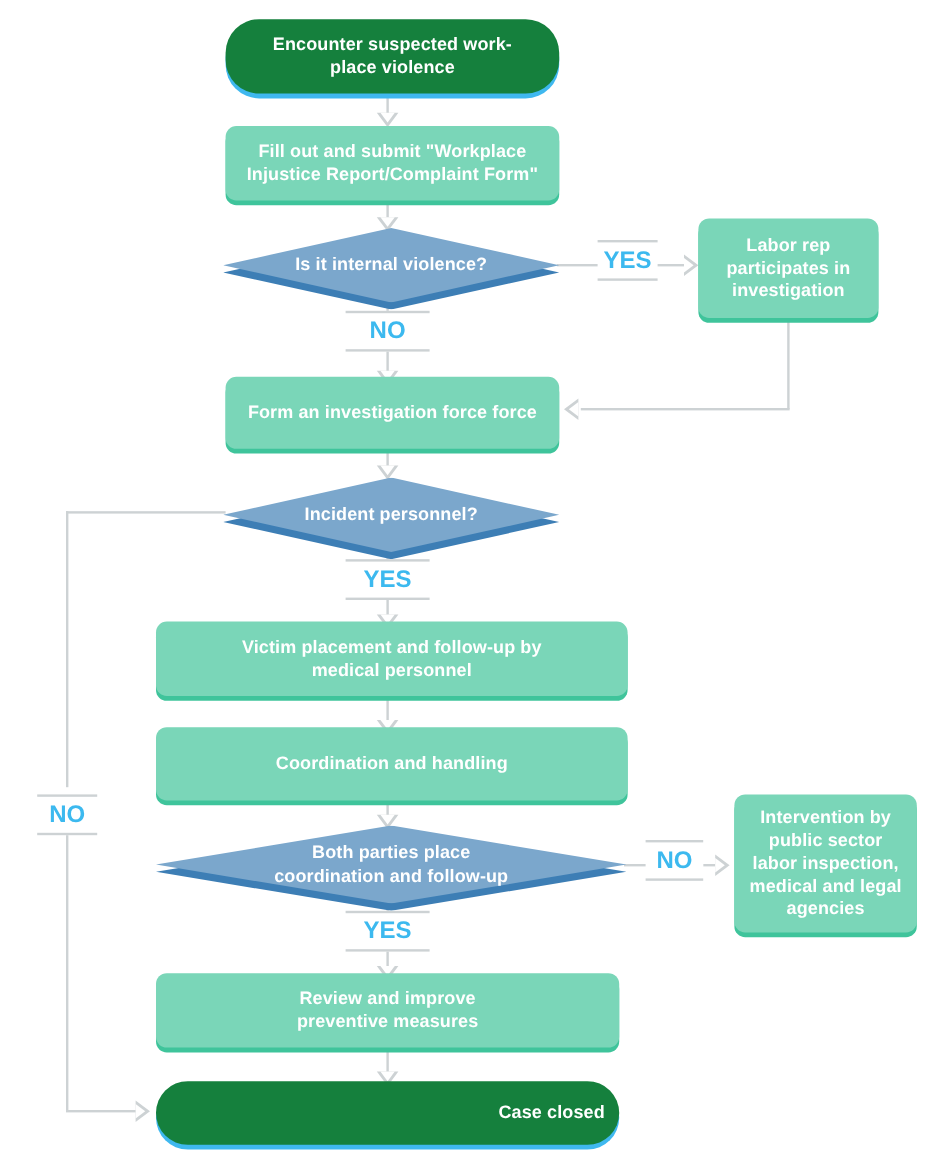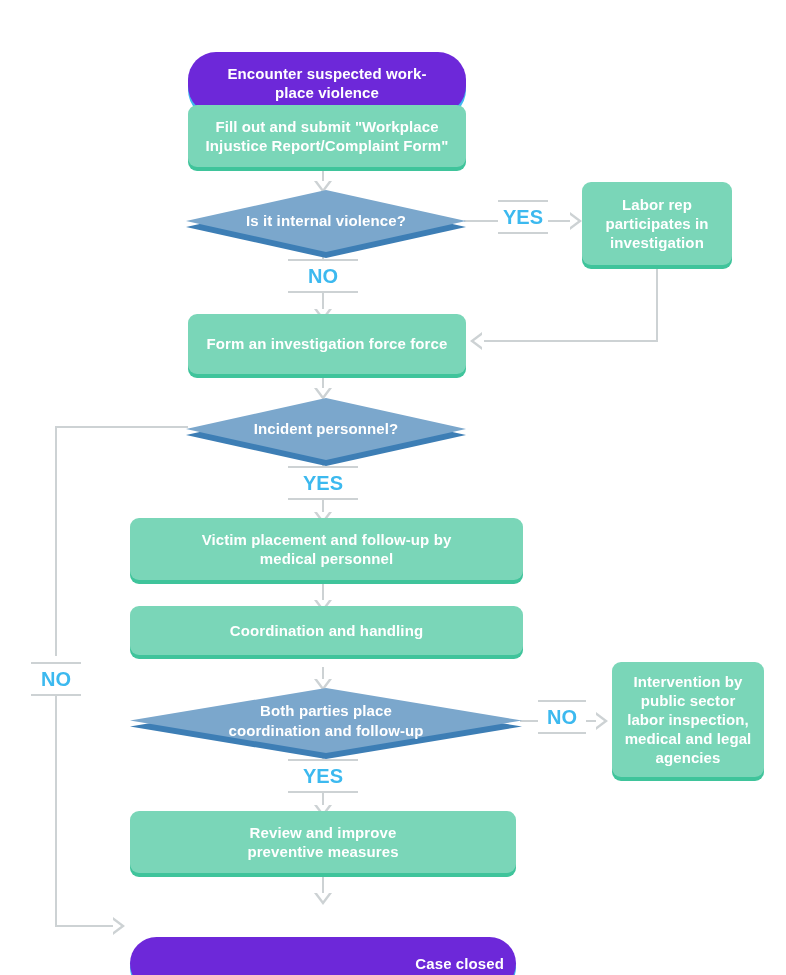--- a/index.html
+++ b/index.html
@@ -27,25 +27,24 @@
     font-weight:bold;
     line-height:1.28;
     letter-spacing:.1px;
     padding:4px 12px;
     z-index:5;
   }
   .node .lbl{display:block;white-space:pre-line;}
 
   
   .n-term{
-    background:#6d28d9;
+    background:#15803d;
     border-radius:28px;
     box-shadow:0 4px 0 0 #3fb8ef;
     font-size:15px;
-    margin-top:36px;
   }
   
   .n-proc{
     background:#7ad6b8;
     border-radius:9px;
     box-shadow:0 4px 0 0 #3fc49b;
     font-size:15px;
   }
 
   
@@ -247,21 +246,21 @@
     <span class="dia-shadow"></span>
     <span class="dia-face"></span>
     <span class="lbl">Incident personnel?</span>
   </div>
 
   <div class="node n-proc" style="left:130px;top:518px;width:393px;height:62px;">
     <span class="lbl">Victim placement and follow-up by
 medical personnel</span>
   </div>
 
-  <div class="node n-proc" style="left:130px;top:606px;width:393px;height:49px;">
+  <div class="node n-proc" style="left:130px;top:606px;width:393px;height:61px;">
     <span class="lbl">Coordination and handling</span>
   </div>
 
   <div class="node n-dec" style="left:130px;top:688px;width:392px;height:65px;">
     <span class="dia-shadow"></span>
     <span class="dia-face"></span>
     <span class="lbl">Both parties place
 coordination and follow-up</span>
   </div>
 

